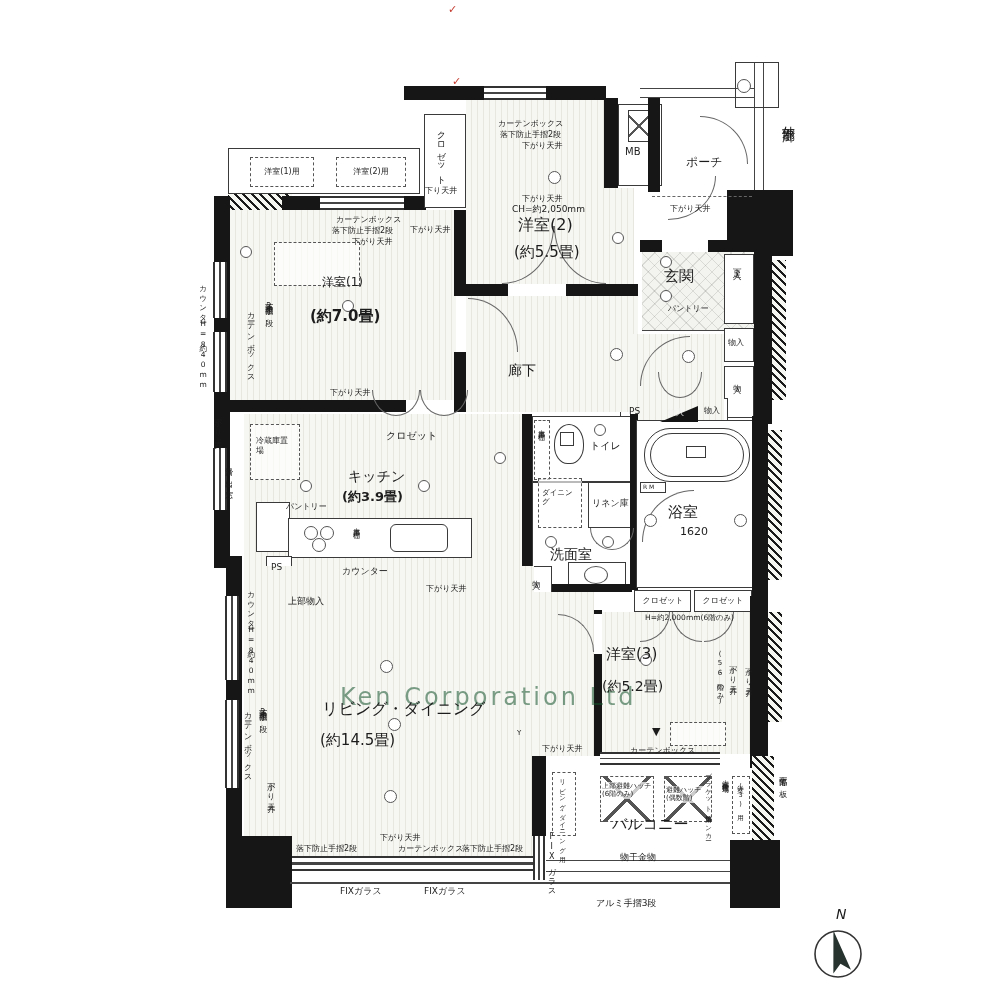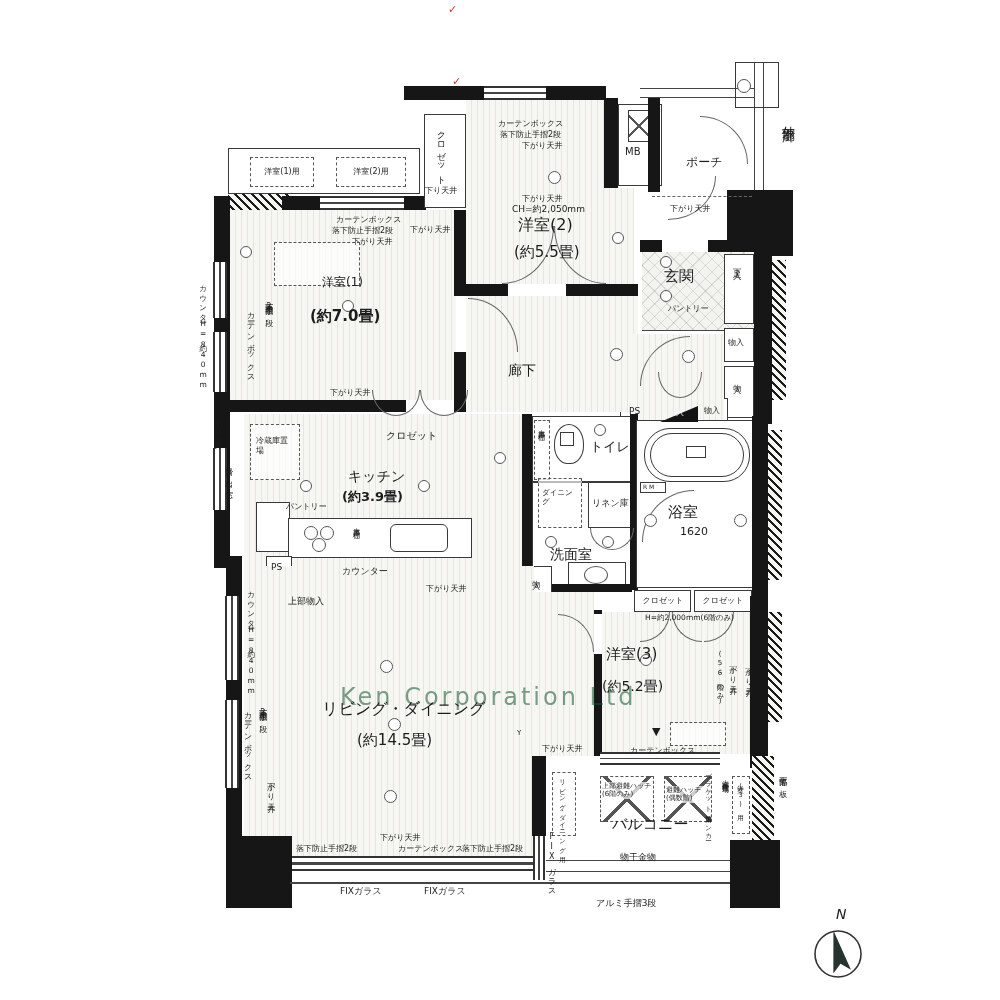--- a/index.html
+++ b/index.html
@@ -191,21 +191,21 @@
   <div class="abs cir" style="left:300px;top:480px;width:12px;height:12px;"></div>
   <div class="abs cir" style="left:418px;top:480px;width:12px;height:12px;"></div>
   <div class="abs cir" style="left:494px;top:452px;width:12px;height:12px;"></div>
 
   <div class="abs w" style="left:522px;top:414px;width:10px;height:176px;"></div>
   <div class="abs bxn" style="left:532px;top:416px;width:100px;height:66px;background:#fff;"></div>
   <div class="abs dash" style="left:534px;top:420px;width:16px;height:60px;"></div>
   <div class="abs v lab" style="left:537px;top:424px;font-size:7px;">上部吊戸棚</div>
   <div class="abs bxn" style="left:554px;top:424px;width:30px;height:40px;border-radius:50% 50% 45% 45%;background:#fff;"></div>
   <div class="abs bxn" style="left:560px;top:432px;width:14px;height:14px;background:#fff;"></div>
-  <div class="abs lab" style="left:590px;top:440px;font-size:13px;">トイレ</div>
+  <div class="abs lab" style="left:590px;top:440px;font-size:10px;">トイレ</div>
   <div class="abs cir" style="left:594px;top:424px;width:12px;height:12px;"></div>
 
   <div class="abs bxn" style="left:532px;top:482px;width:100px;height:108px;background:#fff;"></div>
   <div class="abs dash" style="left:538px;top:478px;width:44px;height:50px;"></div>
   <div class="abs labw" style="left:542px;top:488px;width:36px;font-size:7.5px;">ダイニング</div>
   <div class="abs bx" style="left:588px;top:482px;width:46px;height:46px;"></div>
   <div class="abs lab" style="left:592px;top:498px;font-size:9px;">リネン庫</div>
   <div class="abs arc bl" style="left:590px;top:528px;width:22px;height:22px;"></div>
   <div class="abs arc br" style="left:612px;top:528px;width:22px;height:22px;"></div>
   <div class="abs lab" style="left:550px;top:546px;font-size:14px;">洗面室</div>
@@ -256,21 +256,21 @@
   <div class="abs arc tr" style="left:558px;top:614px;width:36px;height:38px;"></div>
   <div class="abs winh" style="left:600px;top:752px;width:120px;height:13px;"></div>
   <div class="abs w" style="left:750px;top:596px;width:18px;height:172px;"></div>
   <div class="abs h" style="left:768px;top:612px;width:14px;height:110px;"></div>
   <div class="abs bxn" style="left:512px;top:728px;width:16px;height:12px;background:#fff;"></div>
   <div class="abs lab" style="left:517px;top:729px;font-size:7px;">Y</div>
 
   <div class="abs fl" style="left:244px;top:566px;width:290px;height:290px;"></div>
   <div class="abs fl" style="left:534px;top:592px;width:60px;height:164px;"></div>
   <div class="abs lab" style="left:322px;top:700px;font-size:16px;">リビング・ダイニング</div>
-  <div class="abs lab" style="left:357px;top:732px;font-size:15px;">(約14.5畳)</div>
+  <div class="abs lab" style="left:320px;top:732px;font-size:15px;">(約14.5畳)</div>
   <div class="abs cir" style="left:380px;top:660px;width:13px;height:13px;"></div>
   <div class="abs cir" style="left:388px;top:718px;width:13px;height:13px;"></div>
   <div class="abs cir" style="left:384px;top:790px;width:13px;height:13px;"></div>
 
   <div class="abs w" style="left:226px;top:556px;width:16px;height:294px;"></div>
   <div class="abs winv" style="left:225px;top:596px;width:14px;height:84px;"></div>
   <div class="abs winv" style="left:225px;top:700px;width:14px;height:88px;"></div>
   <div class="abs v lab" style="left:246px;top:586px;font-size:7.5px;">カウンターH=約840mm</div>
   <div class="abs v lab" style="left:243px;top:706px;font-size:8px;">カーテンボックス</div>
   <div class="abs v lab" style="left:258px;top:702px;font-size:8px;">落下防止手摺2段</div>

